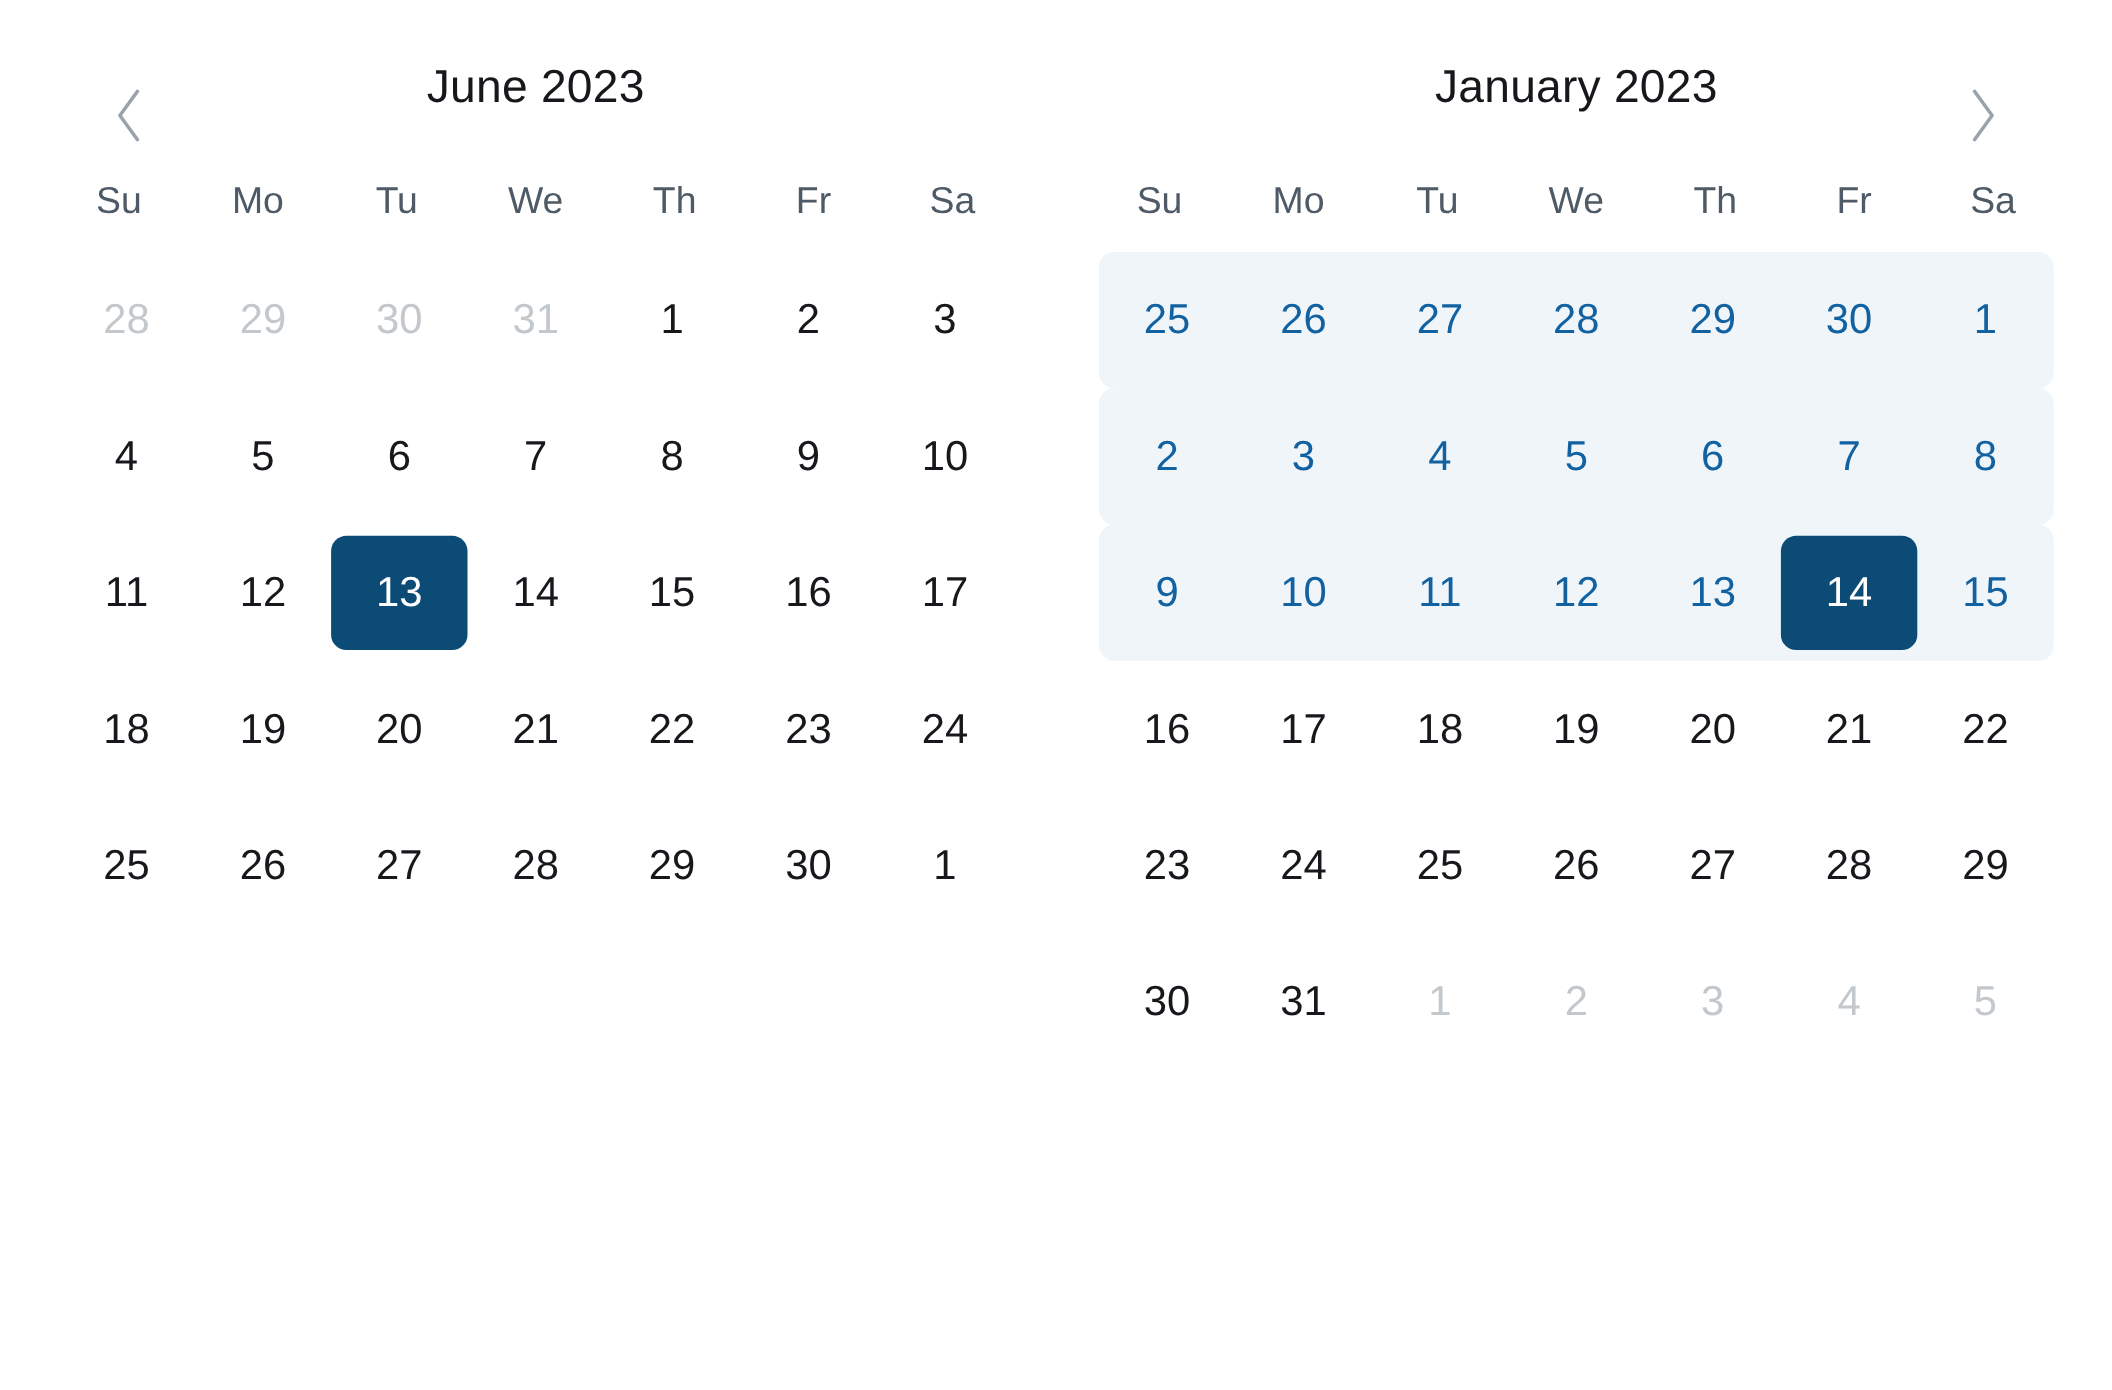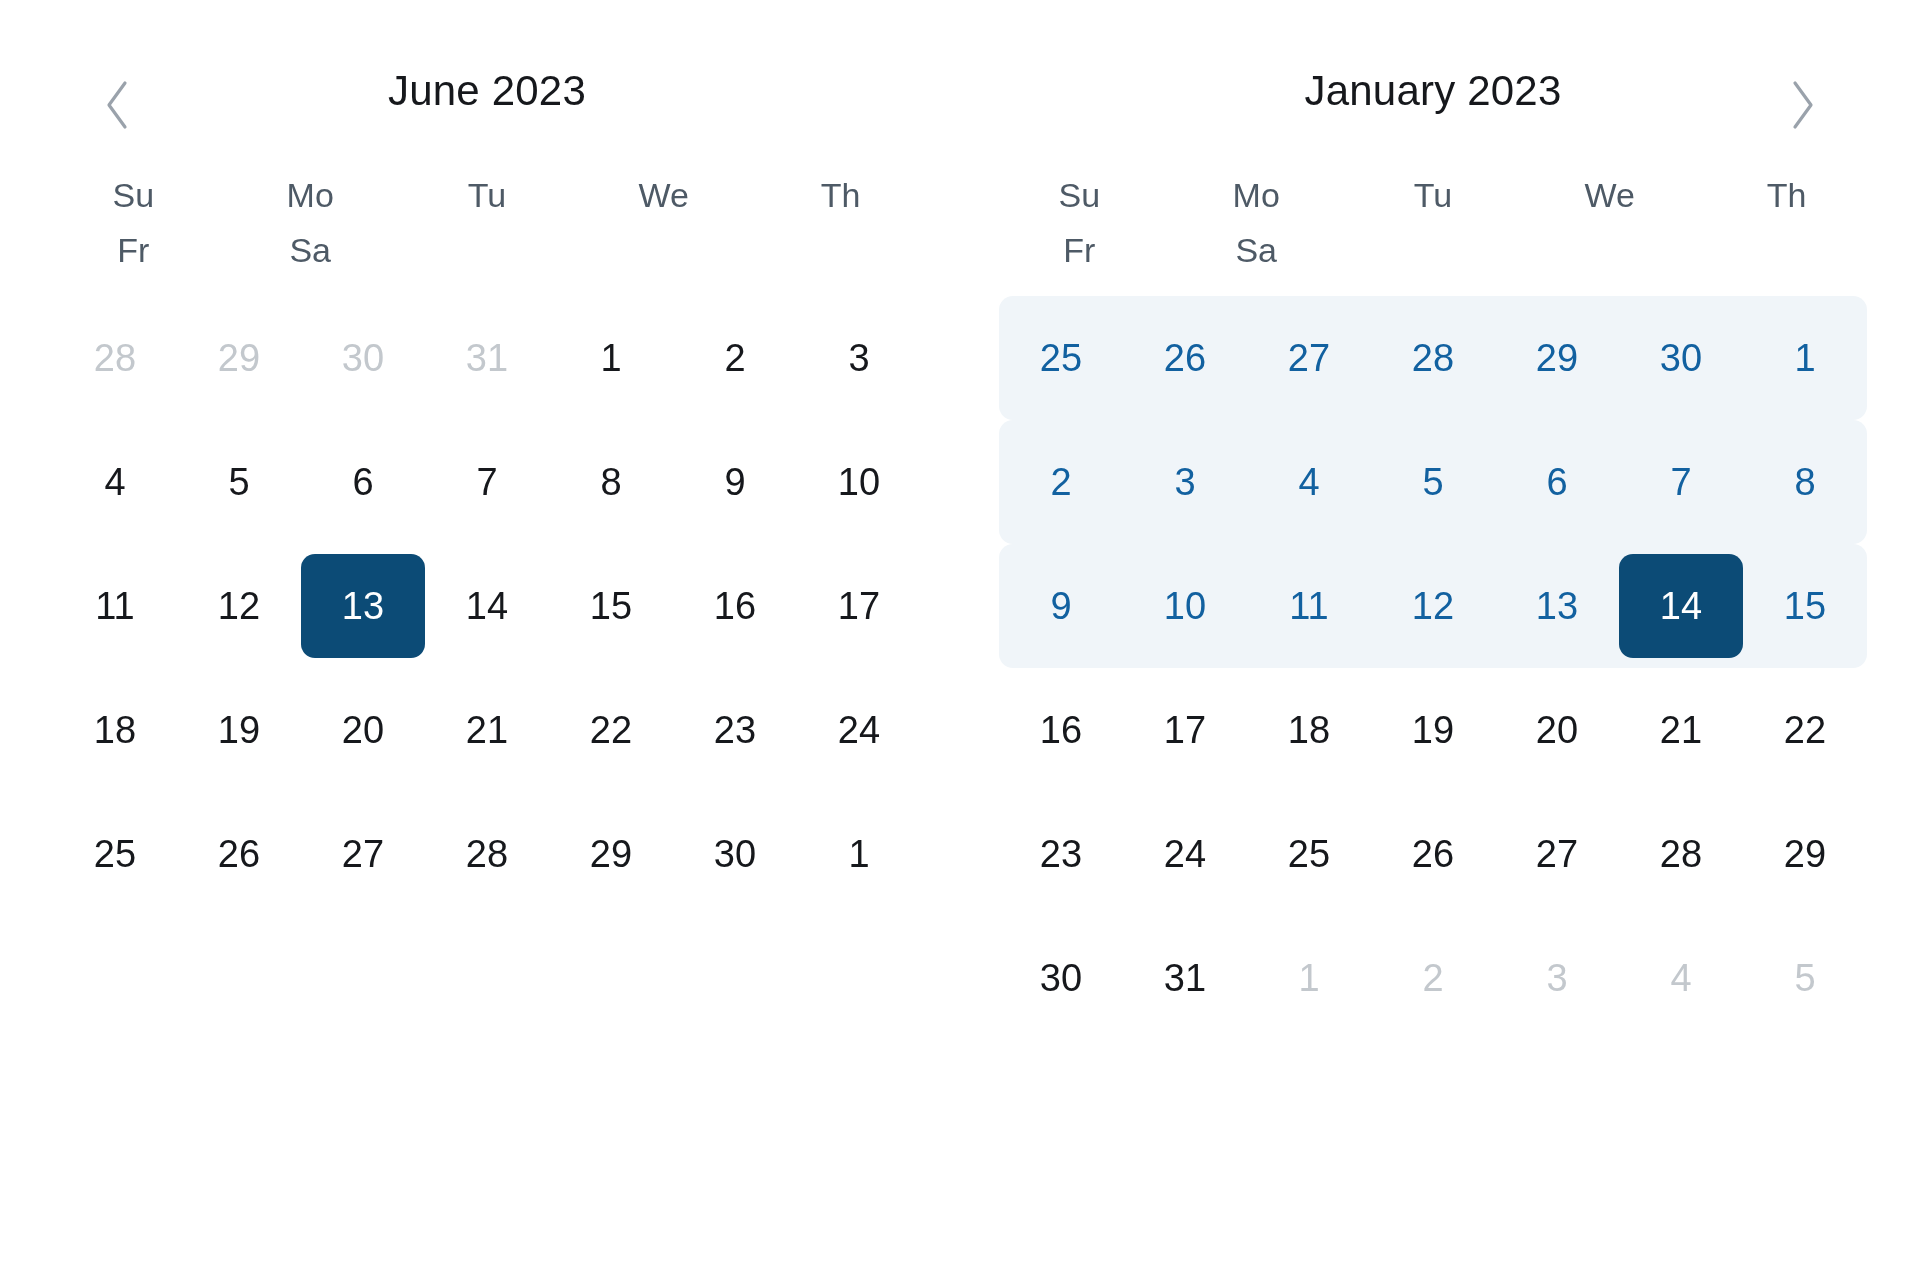--- a/index.html
+++ b/index.html
@@ -12,21 +12,21 @@
     font-family: "Liberation Sans", sans-serif;
   }
   .date-picker {
     width: 1920px;
     height: 1264px;
     background: #ffffff;
     display: flex;
     flex-direction: row;
     justify-content: center;
     align-items: flex-start;
-    padding: 60px 76px 0 76px;
+    padding: 48px 76px 0 76px;
     gap: 78px;
     position: relative;
   }
   .nav-arrow {
     position: absolute;
     top: 74px;
     width: 62px;
     height: 62px;
     display: flex;
     align-items: center;
@@ -49,21 +49,21 @@
     font-size: 42px;
     font-weight: 400;
     color: #16181c;
     letter-spacing: 0.2px;
     height: 62px;
     line-height: 62px;
     margin-bottom: 54px;
   }
   .weekday-row {
     display: grid;
-    grid-template-columns: repeat(5, 1fr);
+    grid-template-columns: repeat(7, 1fr);
     margin-bottom: 26px;
     gap: 16px;
   }
   .weekday {
     text-align: center;
     font-size: 34px;
     color: #4e5a66;
     font-weight: 400;
   }
   .weeks { display: flex; flex-direction: column; }

